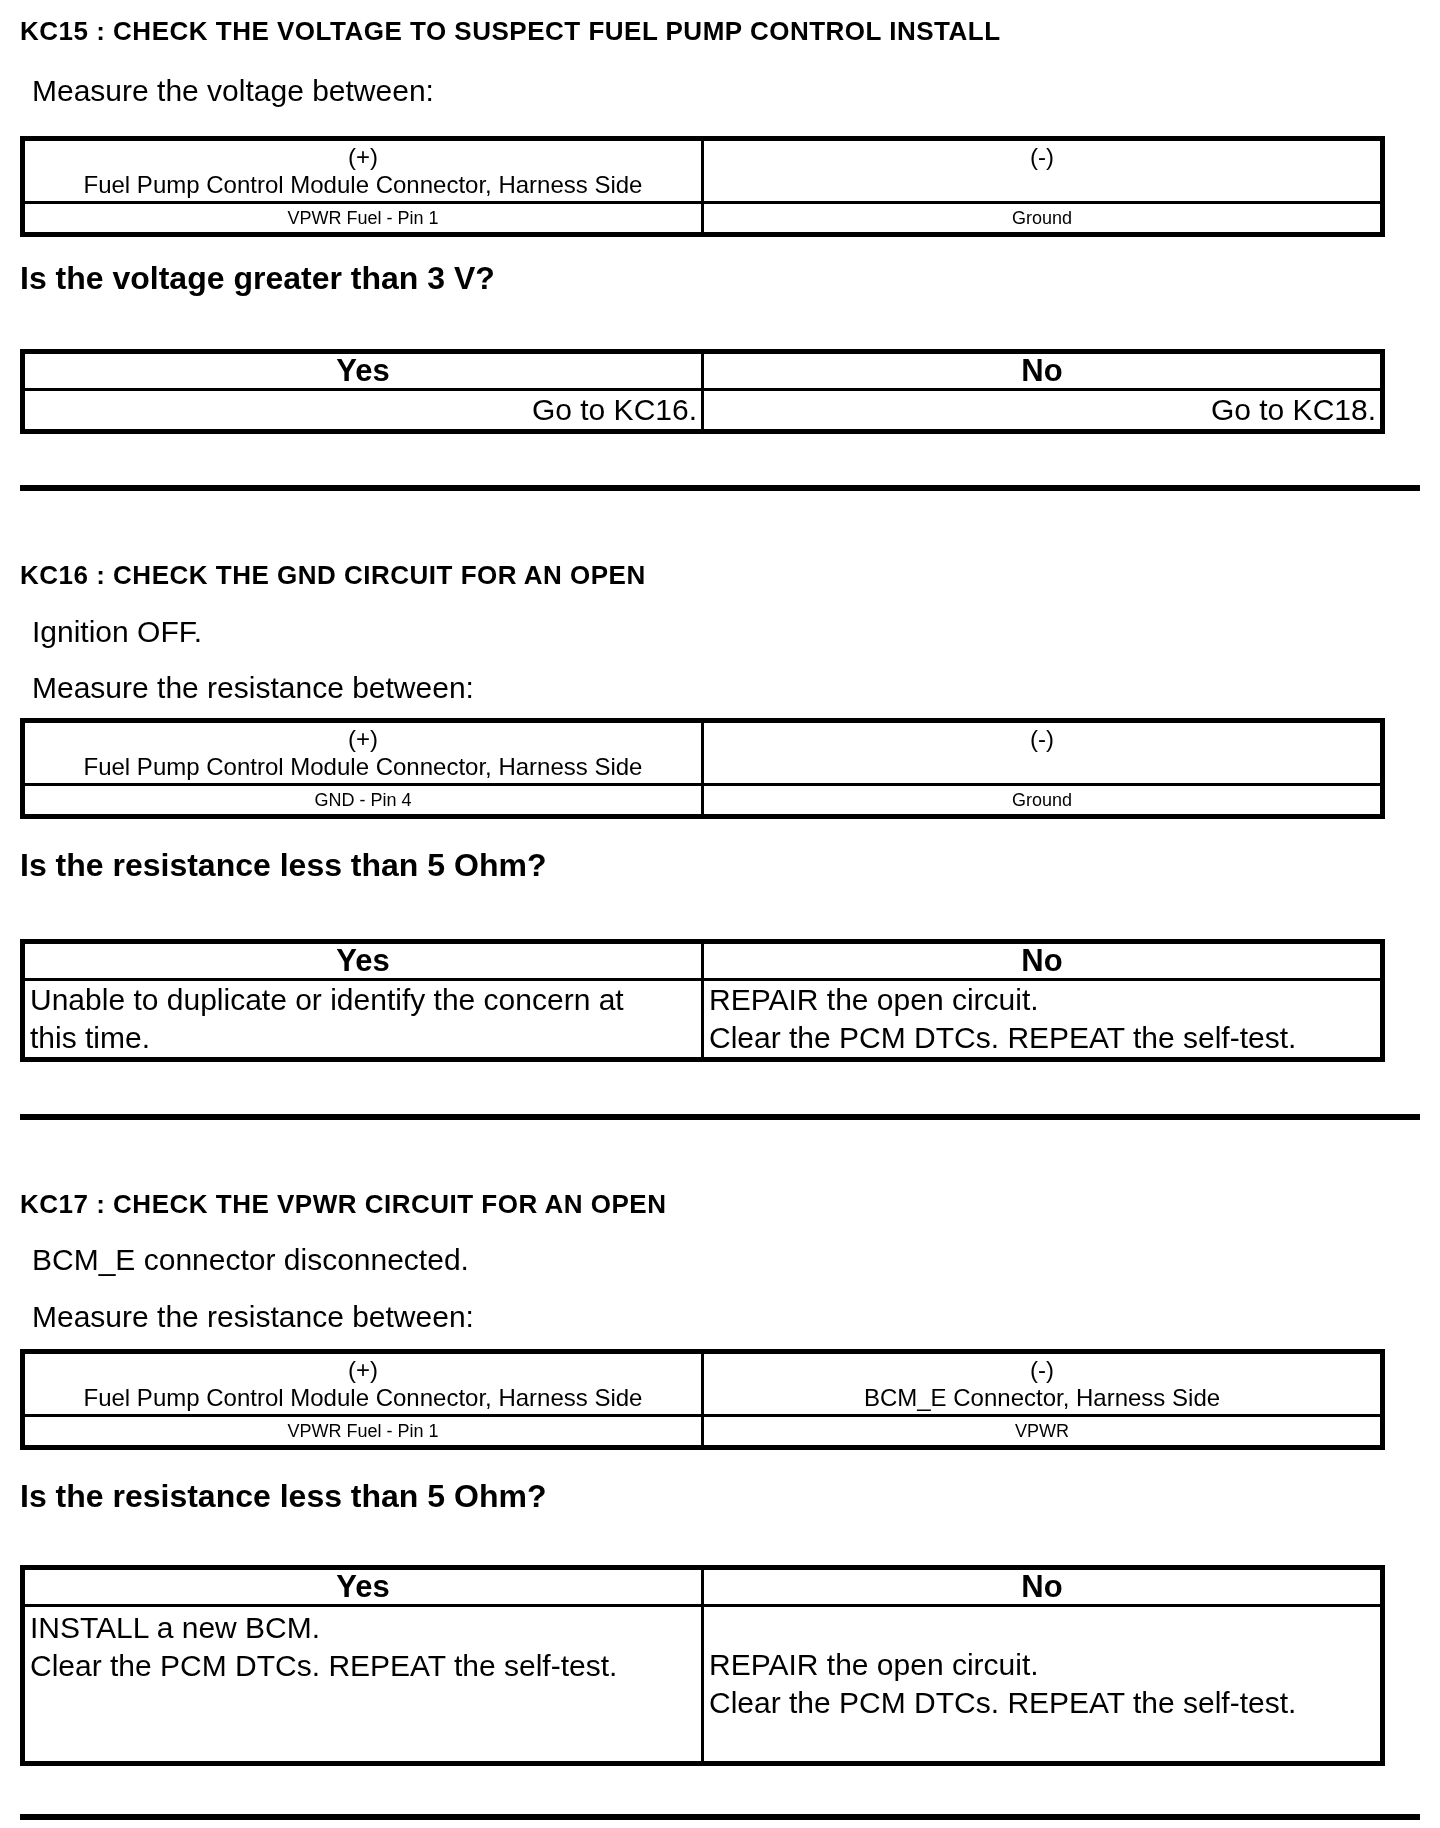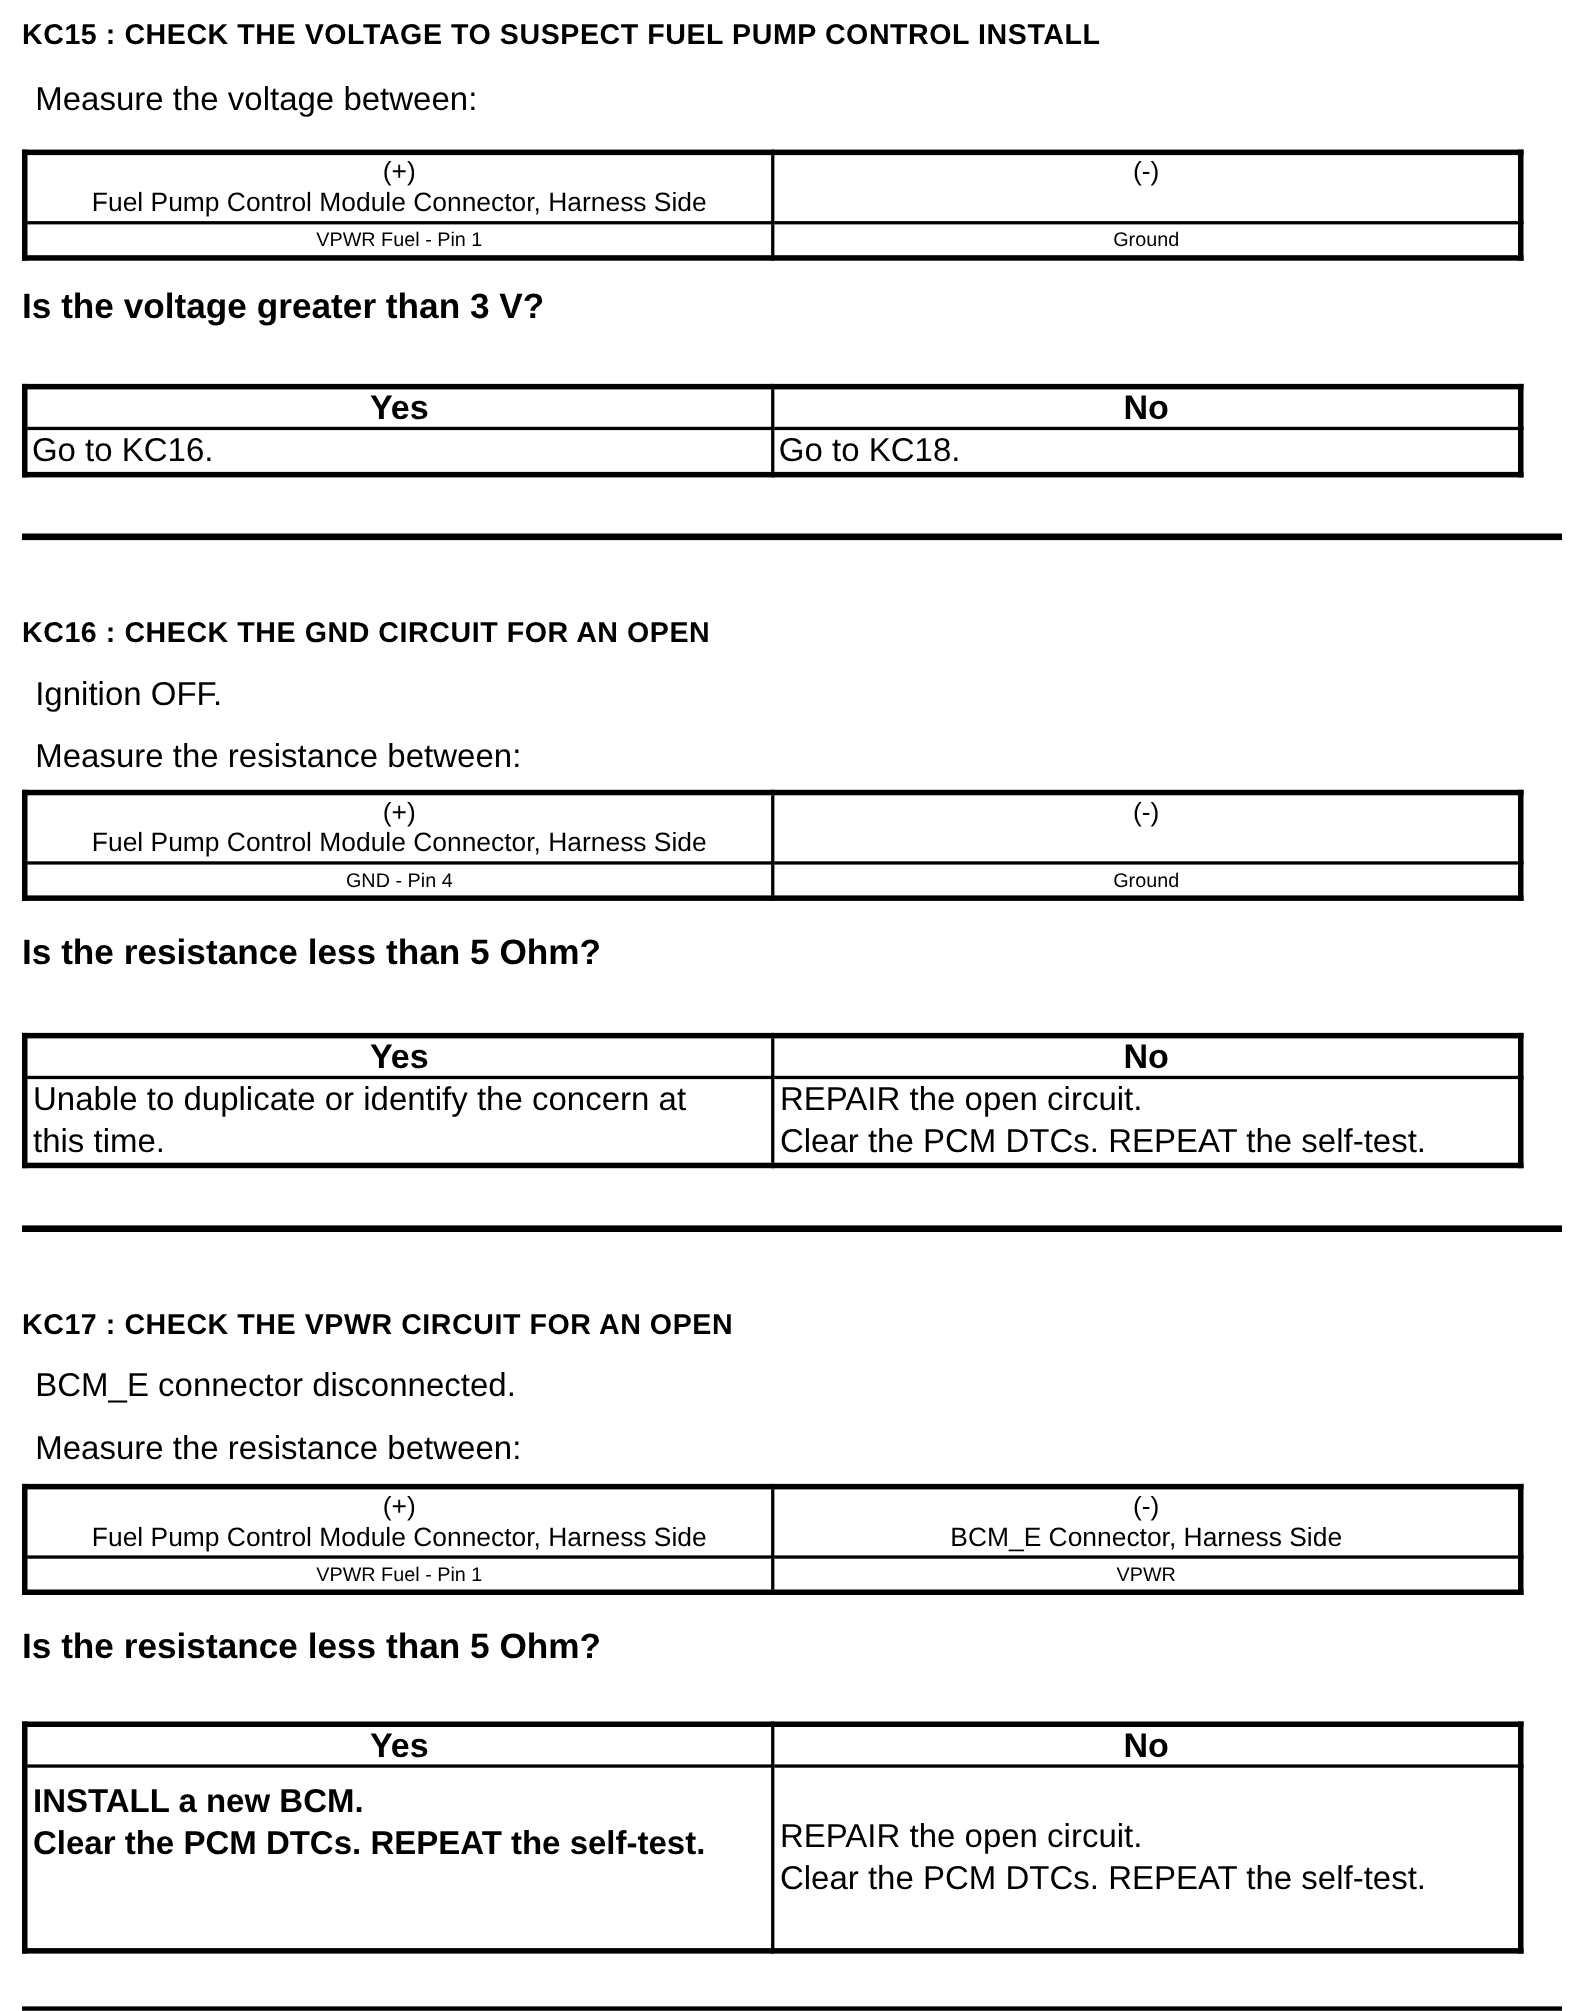--- a/index.html
+++ b/index.html
@@ -69,23 +69,23 @@
     line-height: 34px;
     padding: 0 4px;
   }
   .dec-result {
     font-size: 30px;
     line-height: 38px;
     white-space: pre-line;
     vertical-align: middle;
     padding: 0 4px;
   }
-  .dec-result.center { text-align: left; }
+  .dec-result.center { text-align: right; }
   .dec-result.left   { text-align: left; padding-left: 5px; }
-  .dec-result.top    { vertical-align: top; padding-top: 12px; font-weight: bold; }
+  .dec-result.top    { vertical-align: top; padding-top: 2px; }
   .dec-1 .dec-head   { height: 34px; }
   .dec-1 .dec-result { height: 38px; }
   .dec-2 .dec-head   { height: 31px; }
   .dec-2 .dec-result { height: 74px; }
   .dec-3 .dec-head   { height: 33px; }
   .dec-3 .dec-result { height: 152px; }
   .section-divider {
     width: 1400px;
     height: 6px;
     background: #000000;

